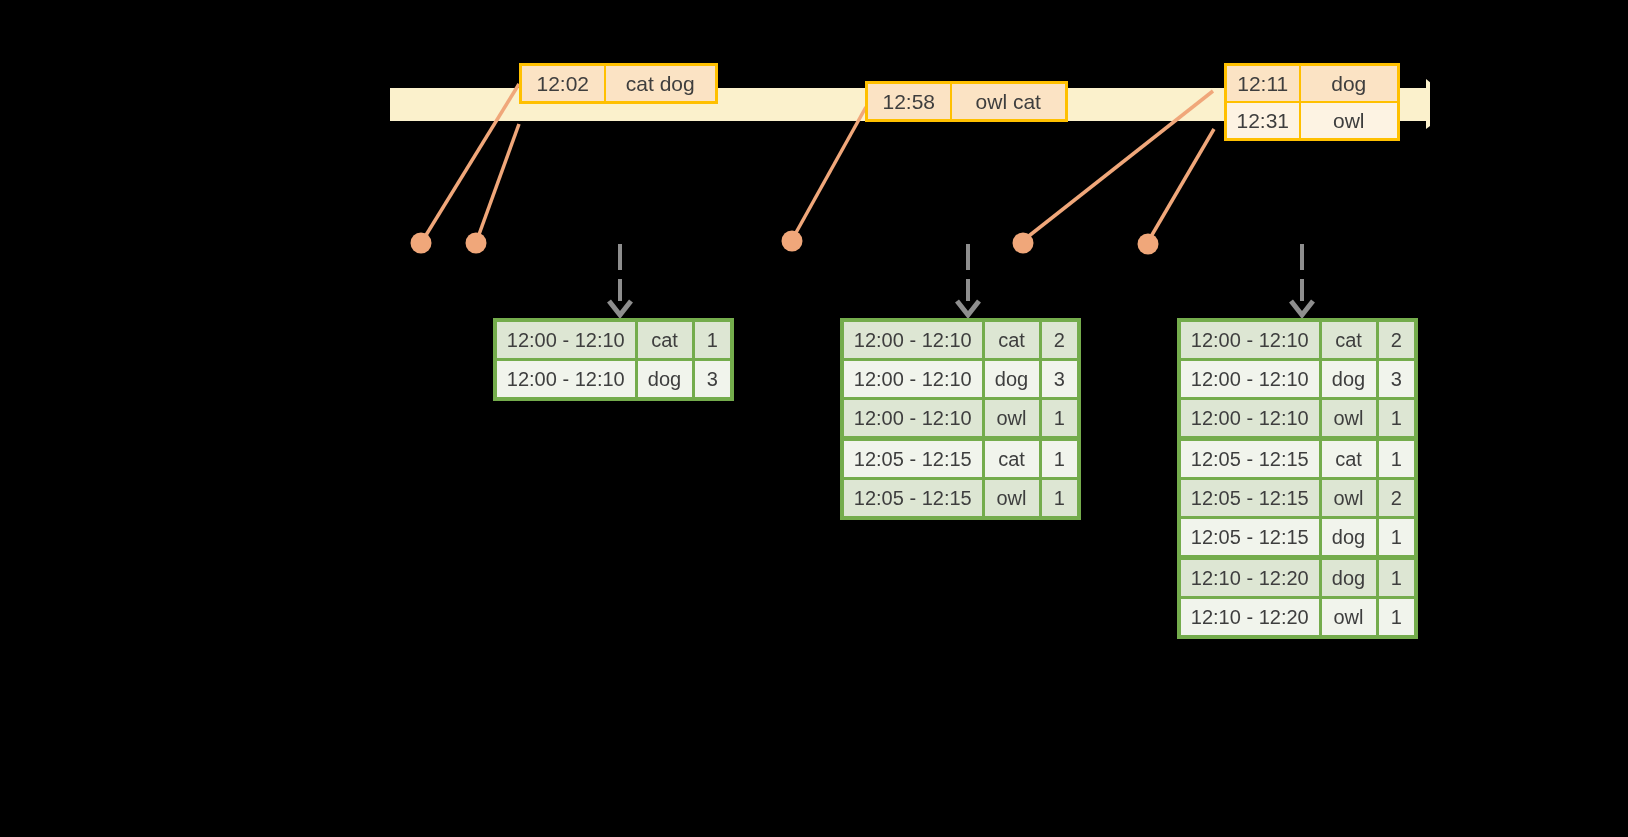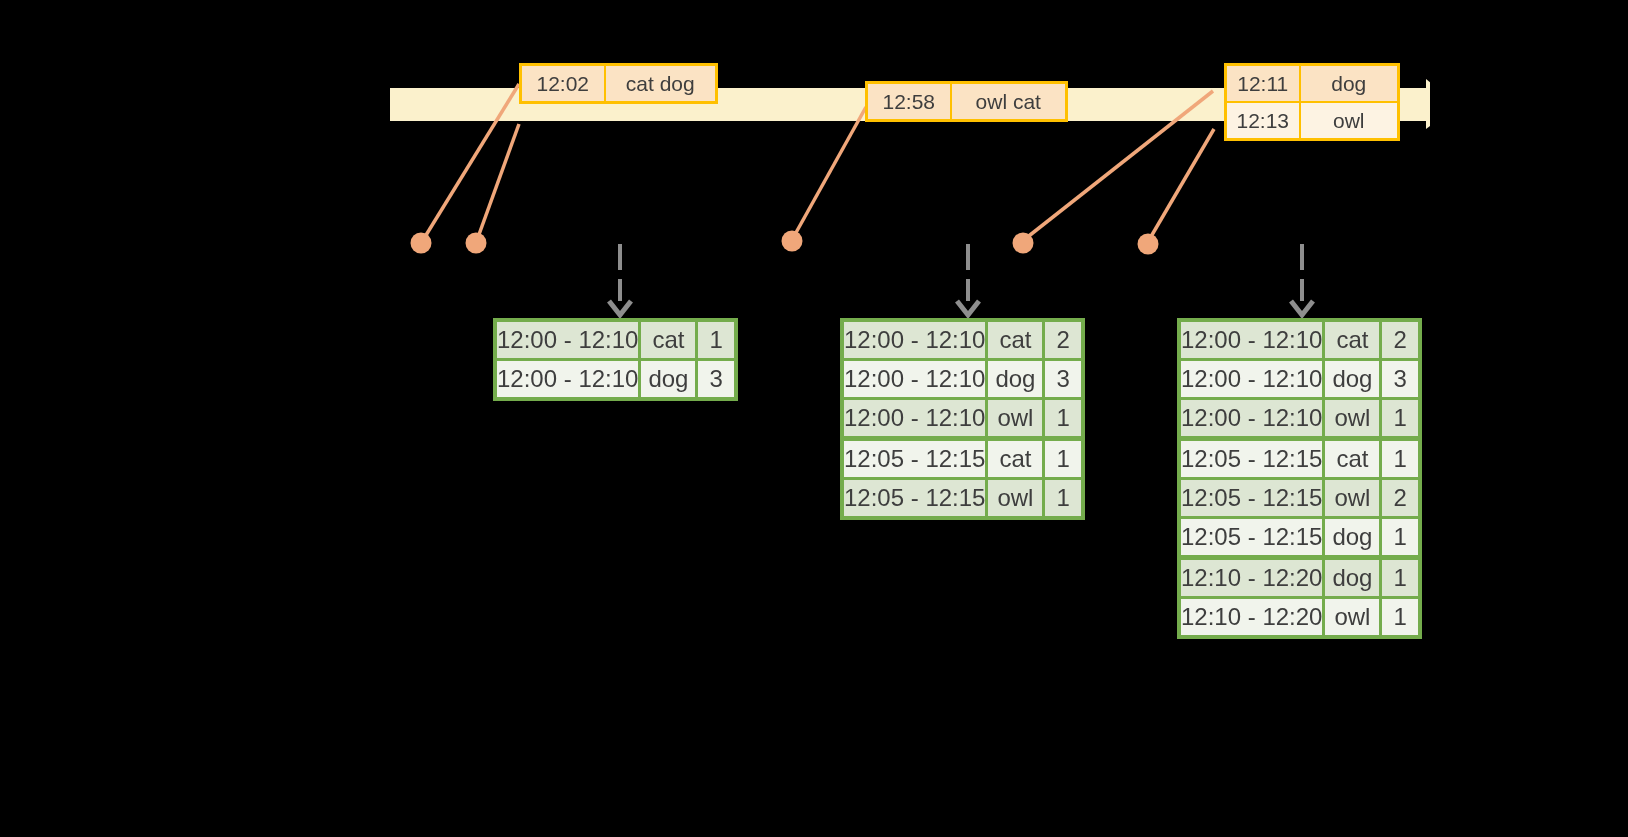--- a/index.html
+++ b/index.html
@@ -15,21 +15,21 @@
   td{padding:0;text-align:center;vertical-align:middle;overflow:hidden;white-space:nowrap;}
 
   
   .evt{border:3px solid var(--gold,#FFC000);}
   .evt td{border:2px solid var(--gold,#FFC000);height:35px;font-size:21px;}
   .evt tr:nth-child(odd) td{background:var(--peach,#FBE3C4);}
   .evt tr:nth-child(even) td{background:var(--cream,#FDF3E3);}
 
   
   .res{border:4px solid var(--green,#74AC4C);}
-  .res td{border:3px solid var(--green,#74AC4C);height:36px;font-size:24px;}
+  .res td{border:3px solid var(--green,#74AC4C);height:36px;font-size:20px;}
   .res tr:nth-child(odd) td{background:var(--sage,#DDE6D3);}
   .res tr:nth-child(even) td{background:var(--lightgreen,#F1F4EC);}
   .res tr.group-start td{border-top-width:5px;}
 
   
   .band{fill:var(--band,#FBF1CC);}
   .connector{stroke:var(--orange,#F0A77A);stroke-width:3.5;fill:none;}
   .dot{fill:var(--orange,#F0A77A);}
   .tshaft{stroke:var(--gray,#8E8E8E);stroke-width:4;stroke-dasharray:26 9;}
   .thead{stroke:var(--gray,#8E8E8E);stroke-width:5;fill:none;stroke-linejoin:miter;}
@@ -100,21 +100,21 @@
     <colgroup>
         <col style="width:74px">
         <col style="width:99px">
       </colgroup>
     <tbody>
         <tr>
           <td>12:11</td>
           <td>dog</td>
         </tr>
         <tr>
-          <td>12:13</td>
+          <td>12:31</td>
           <td>owl</td>
         </tr>
       </tbody>
   </table>
 
   <table class="res" style="left:493px;top:318px;">
     <colgroup>
         <col style="width:141px">
         <col style="width:57px">
         <col style="width:39px">

